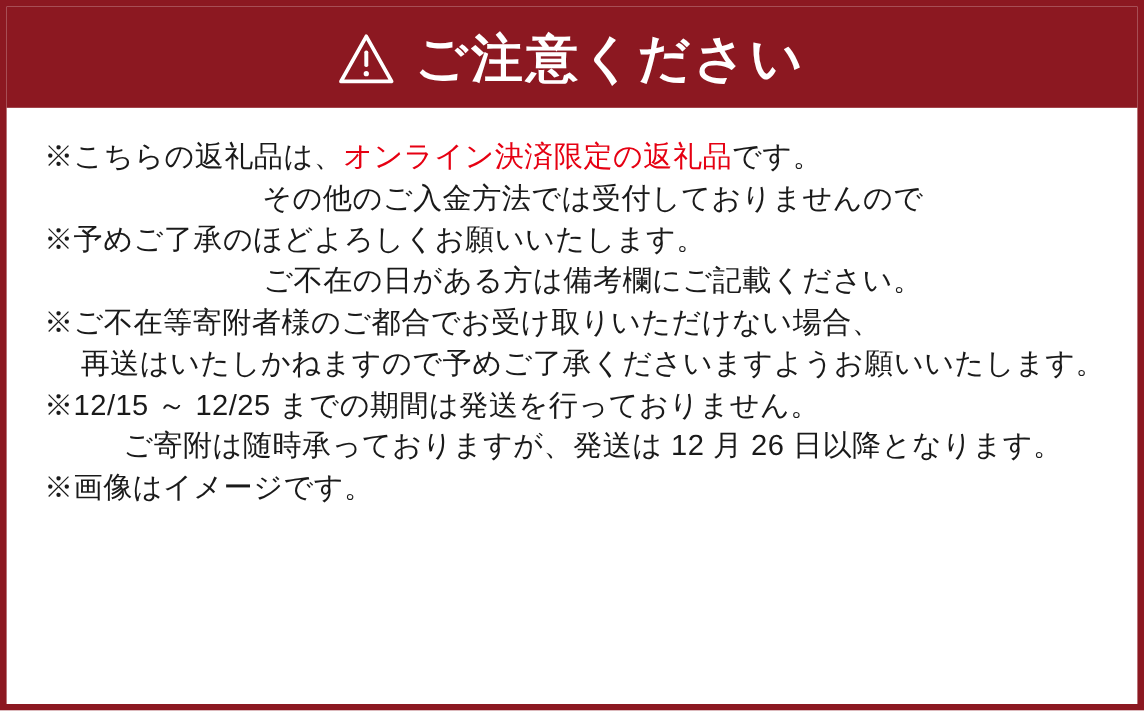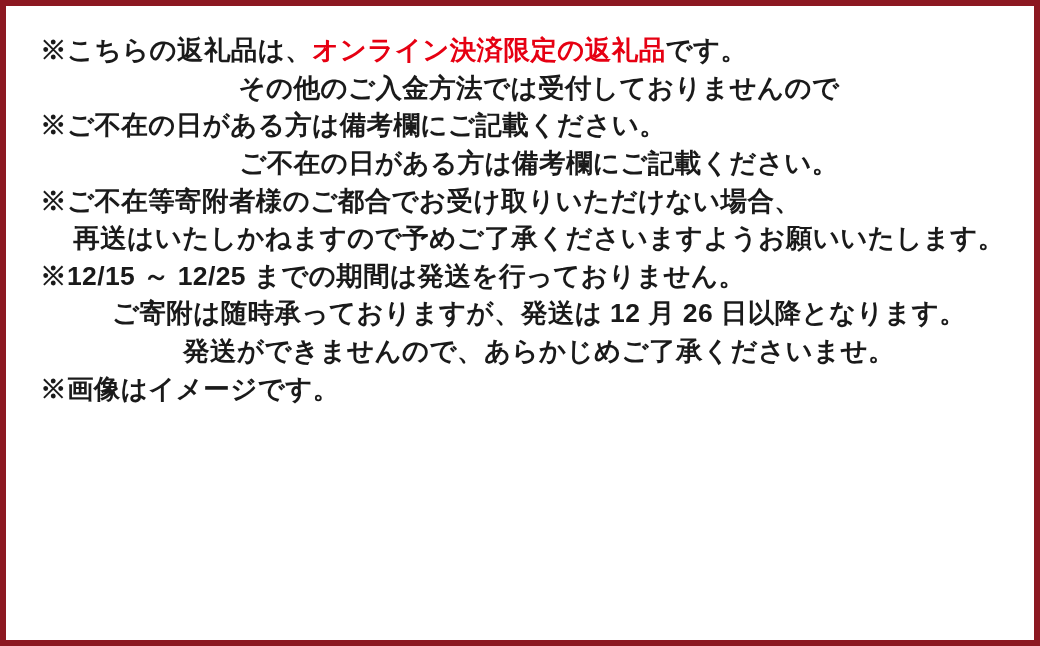--- a/index.html
+++ b/index.html
@@ -50,62 +50,69 @@
     flex: 1 1 auto;
     padding: 26px 26px 10px 34px;
     box-sizing: border-box;
     color: #1a1a1a;
   }
   .notice-line {
     font-size: 26.5px;
     line-height: 1.42;
     letter-spacing: 0.4px;
     white-space: nowrap;
-    font-weight: bold;
+    font-weight: normal;
   }
   .notice-line.indent {
     padding-left: 30px;
     text-align: center;
   }
   .highlight {
     color: #e60012;
   }
 </style>
 </head>
 <body>
 
 <div class="notice-card">
 
+  <div class="notice-header">
+    <span class="warn-icon-wrap">
+      <svg class="warn-icon" viewBox="0 0 52 52" aria-hidden="true">
+        <path d="M26 5 L49 46 L3 46 Z" fill="none" stroke="#ffffff" stroke-width="3.4" stroke-linejoin="round"></path>
+        <rect x="24.2" y="18" width="3.6" height="15" rx="1.6" fill="#ffffff"></rect>
+        <circle cx="26" cy="39" r="2.4" fill="#ffffff"></circle>
+      </svg>
+    </span>
+    <span class="notice-title">ご注意ください</span>
+  </div>
 
   <div class="notice-body">
     <div class="notice-line">
       <span>※こちらの返礼品は、</span><span class="highlight">オンライン決済限定の返礼品</span><span>です。</span>
     </div>
     <div class="notice-line indent">
       <span>その他のご入金方法では受付しておりませんので</span>
     </div>
     <div class="notice-line">
-      <span>※ご不在の日がある方は備考欄にご記載ください。</span>
+      <span>※予めご了承のほどよろしくお願いいたします。</span>
     </div>
     <div class="notice-line indent">
       <span>ご不在の日がある方は備考欄にご記載ください。</span>
     </div>
     <div class="notice-line">
       <span>※ご不在等寄附者様のご都合でお受け取りいただけない場合、</span>
     </div>
     <div class="notice-line indent">
       <span>再送はいたしかねますので予めご了承くださいますようお願いいたします。</span>
     </div>
     <div class="notice-line">
       <span>※12/15 ～ 12/25 までの期間は発送を行っておりません。</span>
     </div>
     <div class="notice-line indent">
       <span>ご寄附は随時承っておりますが、発送は 12 月 26 日以降となります。</span>
     </div>
-    <div class="notice-line indent">
-      <span>発送ができませんので、あらかじめご了承くださいませ。</span>
-    </div>
     <div class="notice-line">
       <span>※画像はイメージです。</span>
     </div>
   </div>
 
 </div>
 
 </body></html>

